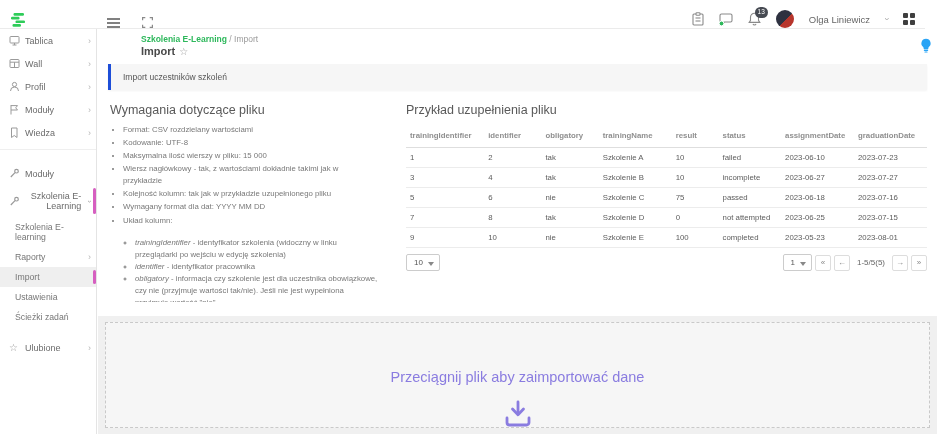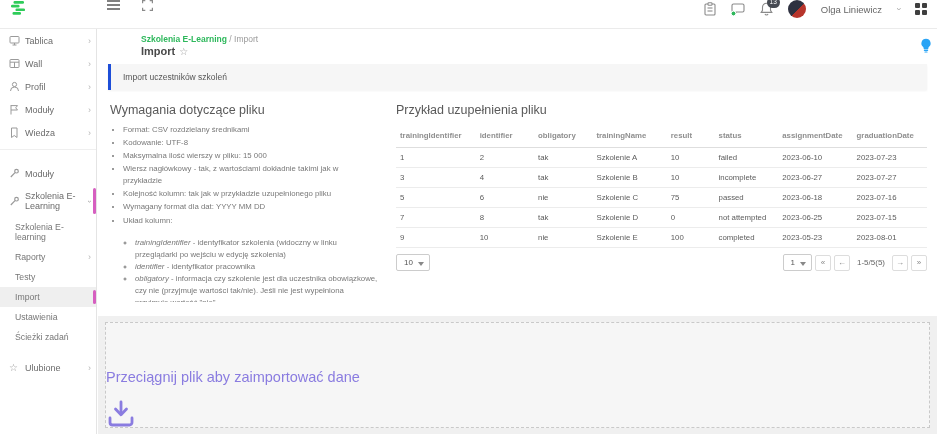--- a/index.html
+++ b/index.html
@@ -1,39 +1,39 @@
 <!DOCTYPE html>
 <html><head>
 <meta charset="utf-8">
 <style>
   * { margin:0; padding:0; box-sizing:border-box; }
   html,body { background:#e9e9e9; }
   body { font-family:"Liberation Sans","DejaVu Sans",sans-serif; }
   .screen { position:relative; width:937px; height:434px; background:#fff; overflow:hidden; }
 
   
-  .topbar { position:absolute; top:0; left:0; right:0; height:29px; background:#fff;
-            border-bottom:1px solid #ebebeb; display:flex; align-items:flex-start; z-index:9; }
+  .topbar { position:absolute; top:0; left:0; right:12px; height:29px; background:#fff;
+            border-bottom:1px solid #ebebeb; display:flex; align-items:flex-end; z-index:9; }
   .logo-wrap { width:97px; padding-left:10px; display:flex; align-items:center; }
   .tb-icon { display:flex; align-items:center; justify-content:center; cursor:pointer; }
   .hamburger { margin-left:10px; }
   .fullscreen { margin-left:22px; }
   .tb-right { margin-left:auto; display:flex; align-items:center; gap:15px; padding-right:10px; }
   .bell-wrap { position:relative; }
   .badge { position:absolute; top:-5px; right:-7px; background:#464a52; color:#fff;
            font-size:6.5px; line-height:1; padding:2px 3px; border-radius:6px; min-width:11px; text-align:center; }
   .avatar { width:18px; height:18px; border-radius:50%;
             background:linear-gradient(135deg,#2e3140 55%,#b7352c 55%); cursor:pointer; }
   .user-name { font-size:9.5px; color:#666; cursor:pointer; }
   .caret-down { display:inline-block; transform:rotate(90deg); color:#999; font-size:9px; cursor:pointer; }
 
   
   .sidebar { position:absolute; top:29px; left:0; bottom:0; width:97px; background:#fff;
              border-right:1px solid #e4e4e4; font-size:9px; color:#6b6b6b; overflow:hidden; }
-  .side-item { display:flex; align-items:center; gap:5px; padding:6px 5px 6px 9px; cursor:pointer; position:relative; }
+  .side-item { display:flex; align-items:center; gap:5px; padding:6px 5px 6px 9px; cursor:pointer; position:relative;text-align:right; }
   .side-item .chev { margin-left:auto; color:#b5b5b5; font-size:9px; }
   .side-icon { flex:0 0 11px; display:flex; align-items:center; }
   .group-tools { border-top:1px solid #efefef; margin-top:5px; padding-top:12px; }
   .side-item.expanded { }
   .pink-bar { position:absolute; right:0; top:3px; bottom:3px; width:3px; background:#d65fc0; border-radius:2px; }
   .sub-item { padding:5px 5px 5px 15px; font-size:8.7px; color:#767676; cursor:pointer; position:relative;
               display:flex; align-items:center; }
   .sub-item .chev { margin-left:auto; color:#b5b5b5; font-size:9px; }
   .sub-item.active { background:#efefef; }
   .caret-exp { display:inline-block; transform:rotate(90deg); color:#999; font-size:8px; margin-left:2px; }
@@ -47,21 +47,21 @@
   .breadcrumb .bc-link { color:#2eb85c; font-weight:bold; cursor:pointer; }
   .breadcrumb .bc-rest { color:#9a9a9a; }
   .page-title-row { display:flex; align-items:center; gap:4px; margin-top:1px; }
   .page-title { font-size:11px; font-weight:bold; color:#4a4a4a; }
   .fav-star { color:#9a9a9a; font-size:10px; cursor:pointer; }
   .tip-bulb { position:absolute; right:5px; top:9px; cursor:pointer; }
 
   .alert { margin:7px 10px 0 10px; background:#f6f6f6; border-left:3px solid #1d4ed8;
            padding:8px 12px; font-size:8.5px; color:#555; box-shadow:0 1px 2px rgba(0,0,0,.05); }
 
-  .columns { display:flex; gap:18px; padding:10px 10px 0 12px; height:212px; overflow:hidden; }
+  .columns { display:flex; gap:28px; padding:10px 10px 0 12px; height:212px; overflow:hidden; }
   .col-req { width:268px; flex:none; }
   .section-title { font-size:12.5px; font-weight:400; color:#595959; margin:3px 0 7px 0; }
   .req-list { list-style:disc; padding-left:13px; font-size:7.8px; color:#787878; line-height:1.55; }
   .req-list > li { margin-bottom:1px; }
   .col-list { list-style:circle; padding-left:12px; margin-top:10px; }
   .term { font-style:italic; }
 
   .col-ex { flex:1; min-width:0; }
   table { width:100%; border-collapse:collapse; font-size:7.8px; color:#5c5c5c; table-layout:fixed; }
   th { color:#8f8f8f; font-weight:bold; text-align:left; padding:7px 4px; border-bottom:1px solid #dedede; }
@@ -75,21 +75,21 @@
             font-size:8px; color:#555; padding:3px 16px 3px 7px; cursor:pointer; }
   .select::after { content:""; position:absolute; right:5px; top:7px; border-left:3px solid transparent;
                    border-right:3px solid transparent; border-top:4px solid #888; }
   .pagination { display:flex; align-items:center; gap:3px; font-size:8px; color:#666; }
   .pg-btn { width:16px; height:16px; border:1px solid #ddd; border-radius:2px; background:#fff;
             display:flex; align-items:center; justify-content:center; color:#888; font-size:8px; cursor:pointer; }
   .pg-label { padding:0 4px; color:#666; }
 
   .drop-section { flex:1; background:#f0f0f0; margin-top:14px; padding:6px 7px; }
   .dropzone { height:100%; border:1px dashed #c9c9c9; background:#f6f6f6; display:flex;
-              flex-direction:column; align-items:flex-start; justify-content:center; gap:15px;
+              flex-direction:column; align-items:center; justify-content:center; gap:15px;
               padding-top:45px; cursor:pointer; }
   .drop-text { color:#8a7ce0; font-size:14.5px; }
 </style>
 </head>
 <body>
 
 <div class="screen">
 
   <div class="topbar">
     <div class="logo-wrap">
@@ -252,23 +252,20 @@
         <span class="pink-bar"></span>
       </div>
 
       <div class="sub-item">
         <span>Szkolenia E-learning</span>
       </div>
       <div class="sub-item">
         <span>Raporty</span>
         <span class="chev">›</span>
       </div>
-      <div class="sub-item">
-        <span>Testy</span>
-      </div>
       <div class="sub-item active">
         <span>Import</span>
         <span class="pink-bar"></span>
       </div>
       <div class="sub-item">
         <span>Ustawienia</span>
       </div>
       <div class="sub-item">
         <span>Ścieżki zadań</span>
       </div>
@@ -305,21 +302,21 @@
 
     <div class="alert">
       <span>Import uczestników szkoleń</span>
     </div>
 
     <div class="columns">
 
       <div class="col-req">
         <div class="section-title">Wymagania dotyczące pliku</div>
         <ul class="req-list">
-          <li>Format: CSV rozdzielany średnikami</li>
+          <li>Format: CSV rozdzielany wartościami</li>
           <li>Kodowanie: UTF-8</li>
           <li>Maksymalna ilość wierszy w pliku: 15 000</li>
           <li>Wiersz nagłówkowy - tak, z wartościami dokładnie takimi jak w przykładzie</li>
           <li>Kolejność kolumn: tak jak w przykładzie uzupełnionego pliku</li>
           <li>Wymagany format dla dat: YYYY MM DD</li>
           <li>
             <span>Układ kolumn:</span>
             <ul class="col-list">
               <li><span class="term">trainingIdentifier</span> <span>- identyfikator szkolenia (widoczny w linku przeglądarki po wejściu w edycję szkolenia)</span></li>
               <li><span class="term">identifier</span> <span>- identyfikator pracownika</span></li>

